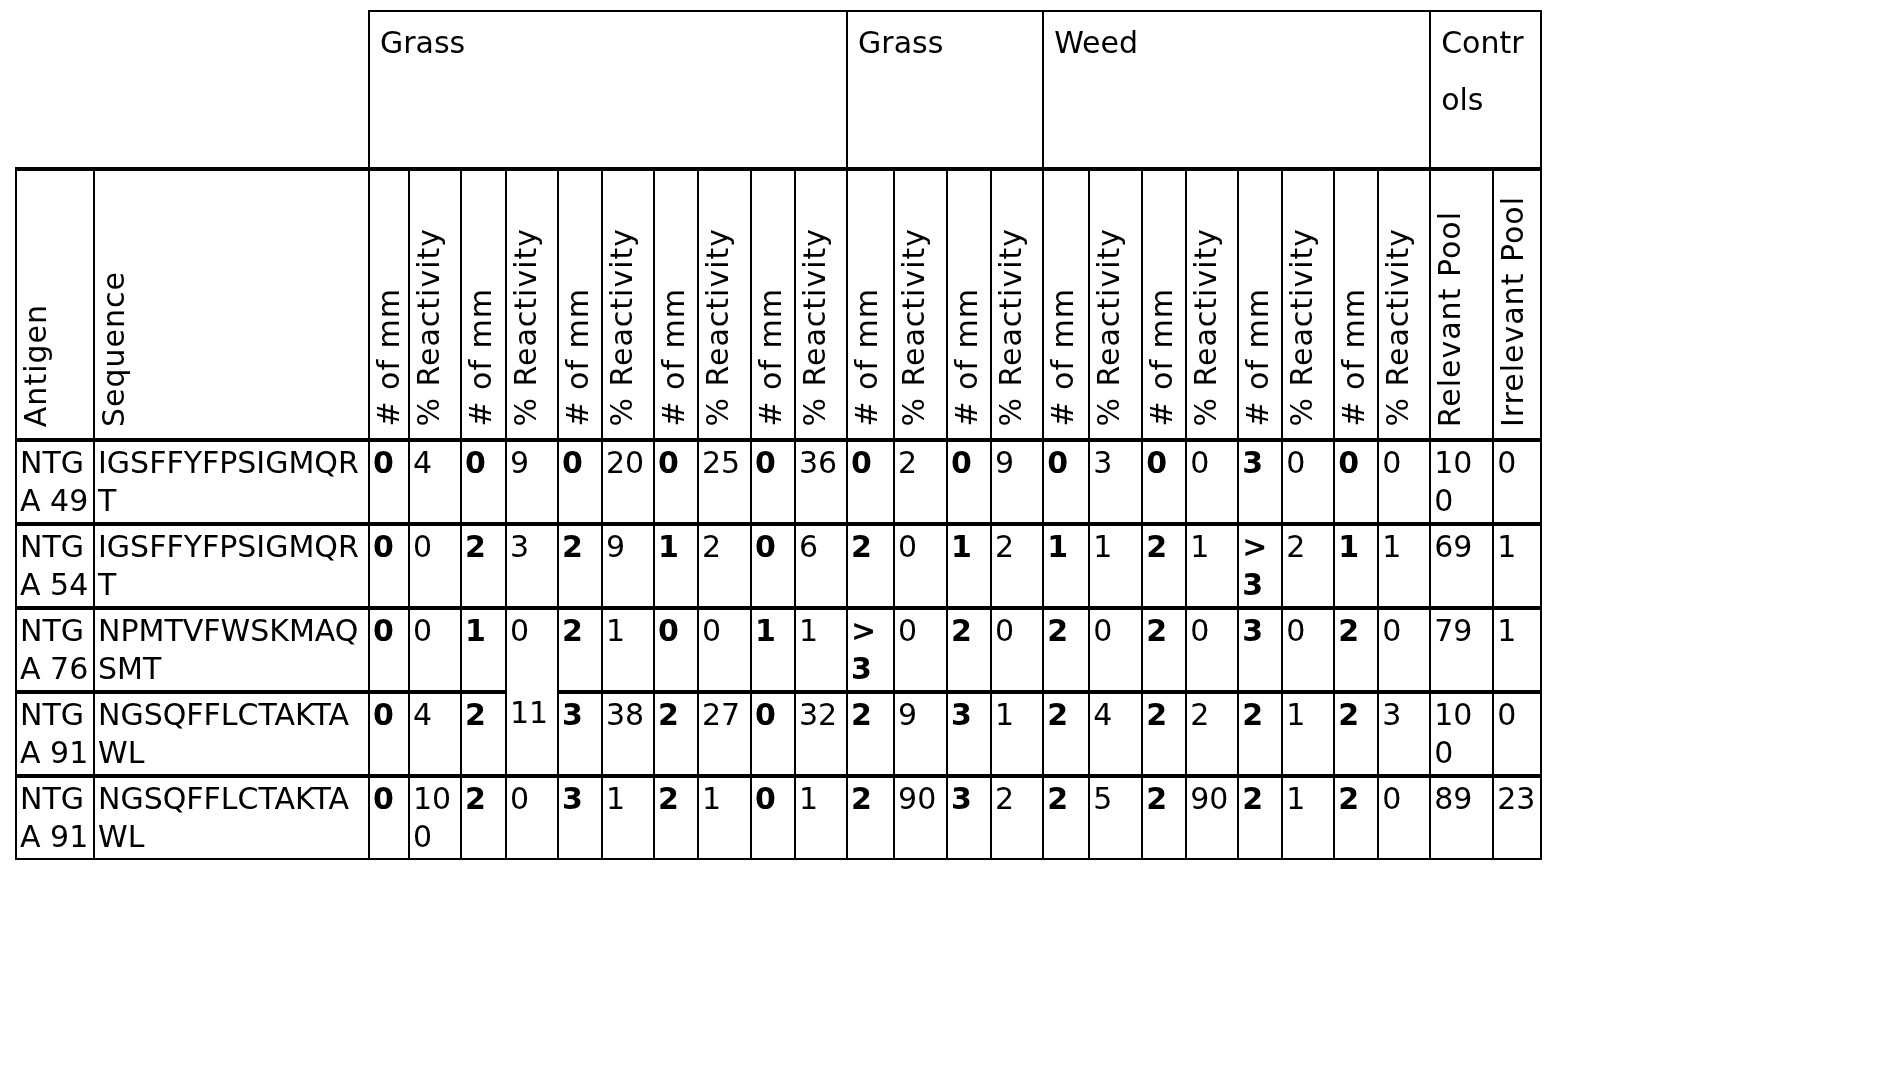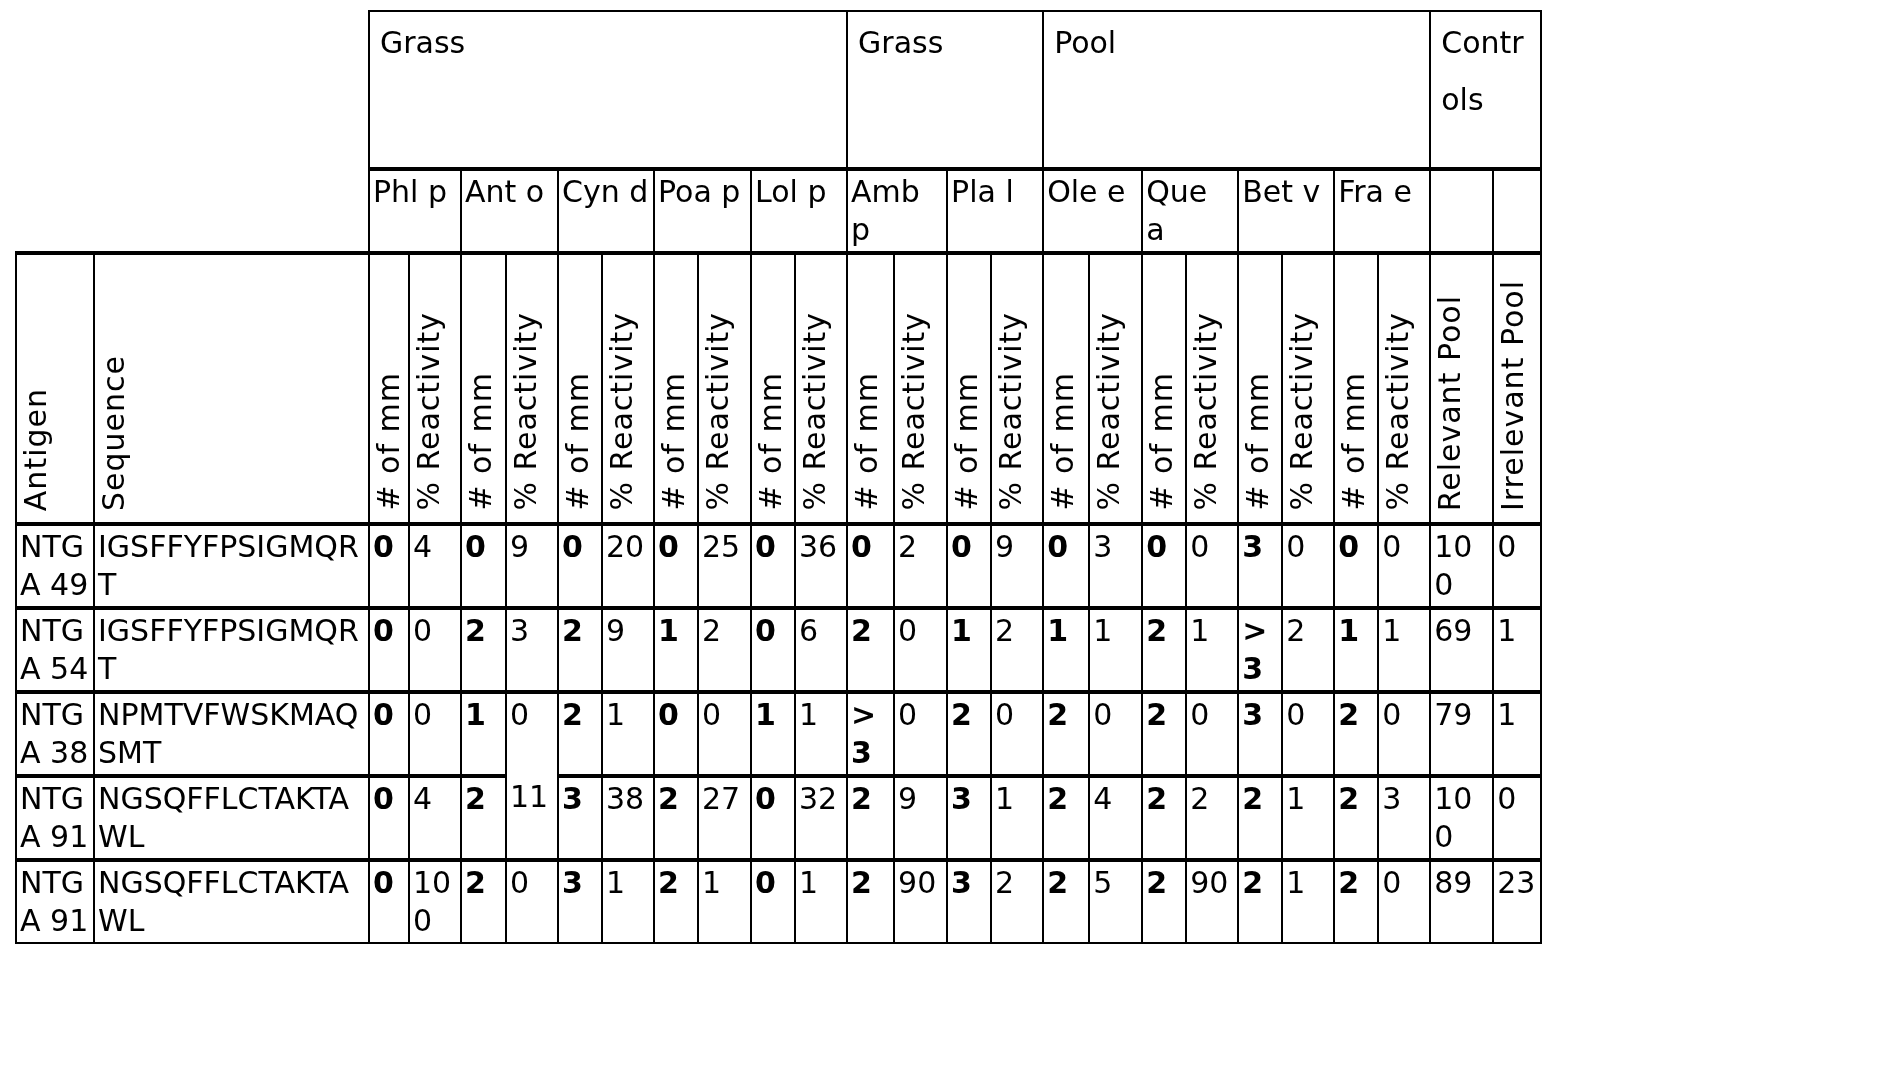--- a/index.html
+++ b/index.html
@@ -52,40 +52,24 @@
       <col style="width:52px">
     <col style="width:63px">
       <col style="width:48px">
   </colgroup>
 
   <tbody>
       <tr class="h1">
     <td class="blank" colspan="2"></td>
     <td colspan="10" class="group">Grass</td>
     <td colspan="4" class="group">Grass</td>
-    <td colspan="8" class="group">Pool</td>
+    <td colspan="8" class="group">Weed</td>
     <td colspan="2" class="group">Controls</td>
   </tr>
 
-  <tr class="h2 thick-top">
-    <td class="blank" colspan="2" style="border-top:none"></td>
-    <td colspan="2" class="sp">Phl p</td>
-    <td colspan="2" class="sp">Ant o</td>
-    <td colspan="2" class="sp">Cyn d</td>
-    <td colspan="2" class="sp">Poa p</td>
-    <td colspan="2" class="sp">Lol p</td>
-    <td colspan="2" class="sp">Amb p</td>
-    <td colspan="2" class="sp">Pla l</td>
-    <td colspan="2" class="sp">Ole e</td>
-    <td colspan="2" class="sp">Que a</td>
-    <td colspan="2" class="sp">Bet v</td>
-    <td colspan="2" class="sp">Fra e</td>
-    <td></td>
-    <td></td>
-  </tr>
 
   <tr class="h3 thick-top">
     <td><span class="rot">Antigen</span></td>
     <td><span class="rot">Sequence</span></td>
     <td><span class="rot"># of mm</span></td>
     <td><span class="rot">% Reactivity</span></td>
     <td><span class="rot"># of mm</span></td>
     <td><span class="rot">% Reactivity</span></td>
     <td><span class="rot"># of mm</span></td>
     <td><span class="rot">% Reactivity</span></td>
@@ -161,21 +145,21 @@
         <td class="b">2</td>
         <td>1</td>
         <td class="b">&gt;3</td>
         <td>2</td>
         <td class="b">1</td>
         <td>1</td>
         <td>69</td>
         <td>1</td>
       </tr>
       <tr class="row thick-top">
-        <td>NTGA 38</td>
+        <td>NTGA 76</td>
         <td>NPMTVFWSKMAQSMT</td>
         <td class="b">0</td>
         <td>0</td>
         <td class="b">1</td>
         <td style="border-bottom: none;">0</td>
         <td class="b">2</td>
         <td>1</td>
         <td class="b">0</td>
         <td>0</td>
         <td class="b">1</td>

